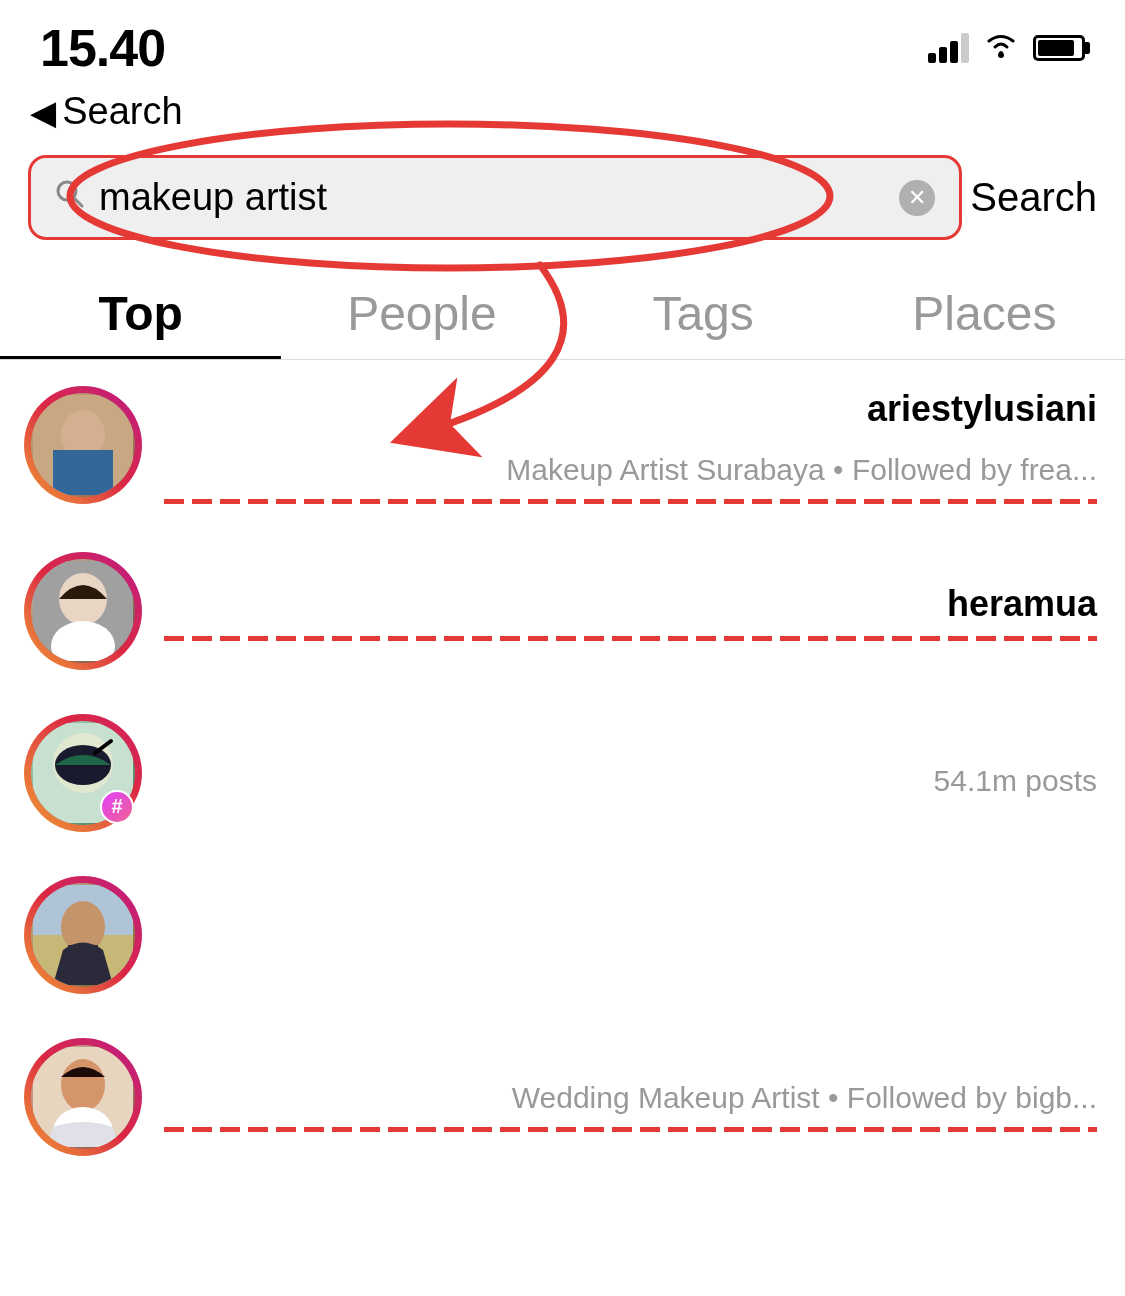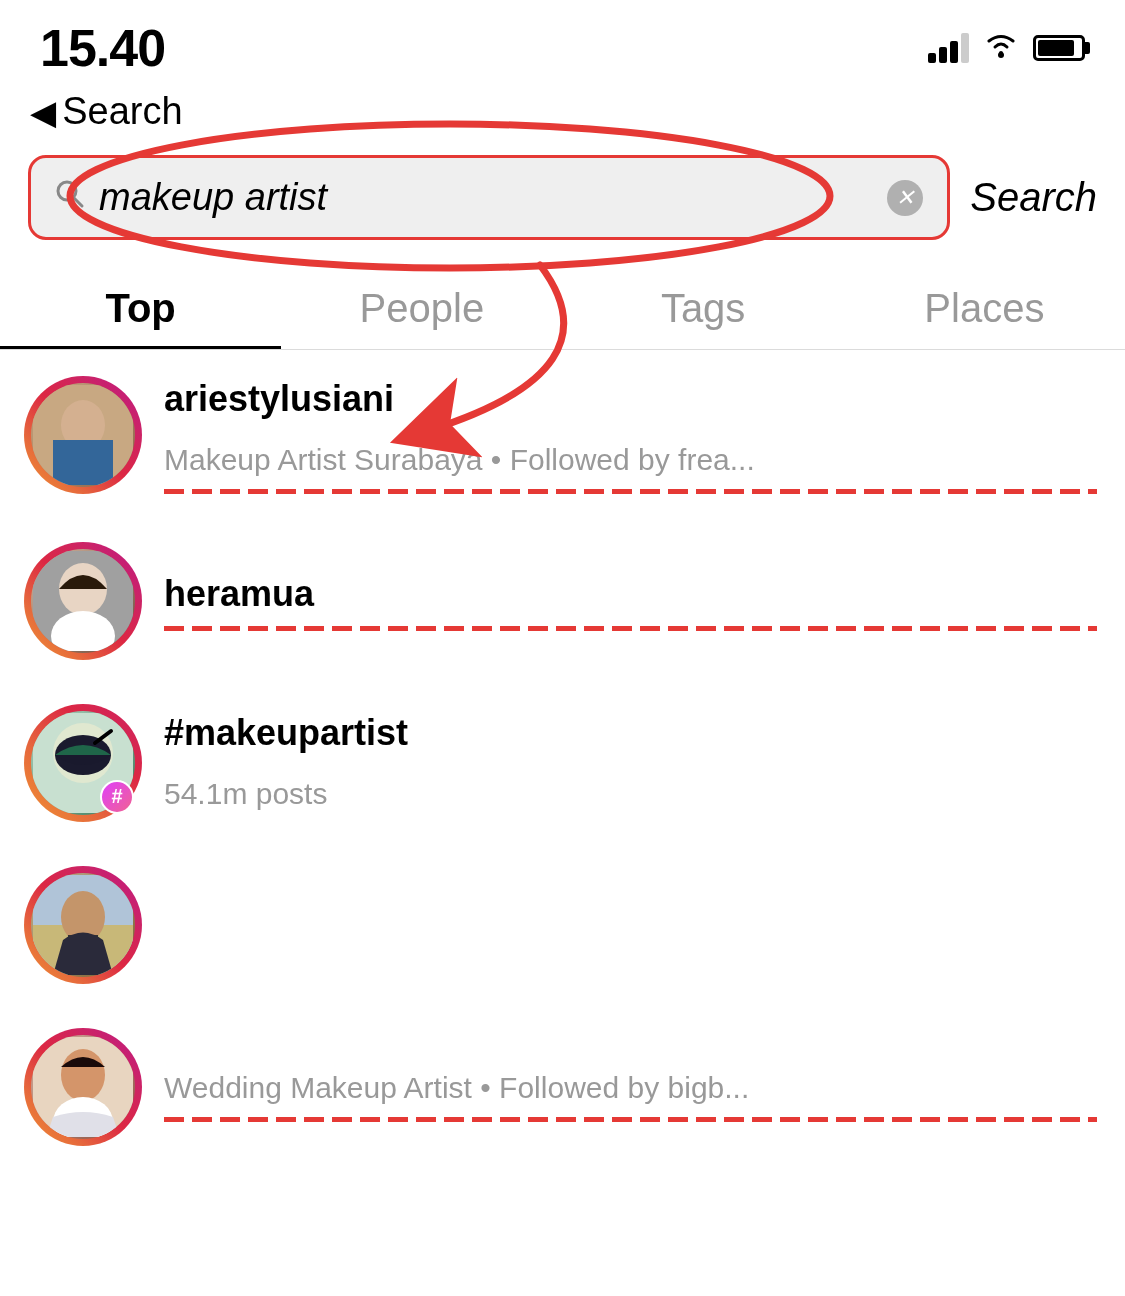--- a/index.html
+++ b/index.html
@@ -98,22 +98,21 @@
     .back-label {
       font-size: 38px;
       color: #000;
     }
 
     
     .search-area {
       display: flex;
       align-items: center;
       padding: 10px 28px 16px 28px;
-      gap: 20px;
-      font-style: italic;
+      gap: 8px;
     }
 
     .search-bar-wrapper {
       position: relative;
       flex: 1;
     }
 
     .search-bar {
       width: 100%;
       background: #efefef;
@@ -161,21 +160,21 @@
       display: flex;
       border-bottom: 1.5px solid #dbdbdb;
       padding: 0 0;
       margin-top: 8px;
     }
 
     .tab {
       flex: 1;
       text-align: center;
       padding: 22px 0 18px 0;
-      font-size: 40px;
+      font-size: 48px;
       color: #999;
       cursor: pointer;
       position: relative;
     }
 
     .tab.active {
       color: #000;
       font-weight: 700;
     }
 
@@ -261,20 +260,21 @@
       align-items: center;
       justify-content: center;
       color: #fff;
       font-size: 20px;
       font-weight: 700;
       border: 2px solid #fff;
     }
 
     .result-info {
       flex: 1;
+      text-align: right;
     }
 
     .result-username {
       font-size: 36px;
       font-weight: 700;
       color: #000;
       line-height: 1.3;
     }
 
     .result-subtitle {
@@ -424,21 +424,20 @@
               <ellipse cx="50" cy="42" rx="28" ry="20" fill="#1a1a2e"></ellipse>
               <path d="M22 42 Q50 22 78 42" fill="#228855" opacity="0.7"></path>
               <path d="M22 42 Q50 62 78 42" fill="#1a1a2e" opacity="0.9"></path>
               <line x1="62" y1="30" x2="78" y2="18" stroke="#000" stroke-width="4" stroke-linecap="round"></line>
             </svg>
           </div>
         </div>
         <div class="hash-badge">#</div>
       </div>
       <div class="result-info">
-        <div class="result-username">#makeupartist</div>
         <div class="result-subtitle">54.1m posts</div>
       </div>
     </div>
 
     <div class="result-item">
       <div class="avatar-wrap">
         <div class="avatar-ring"></div>
         <div class="avatar-inner">
           <div class="avatar-face avatar-4">
             <svg width="100" height="100" viewBox="0 0 100 100">

